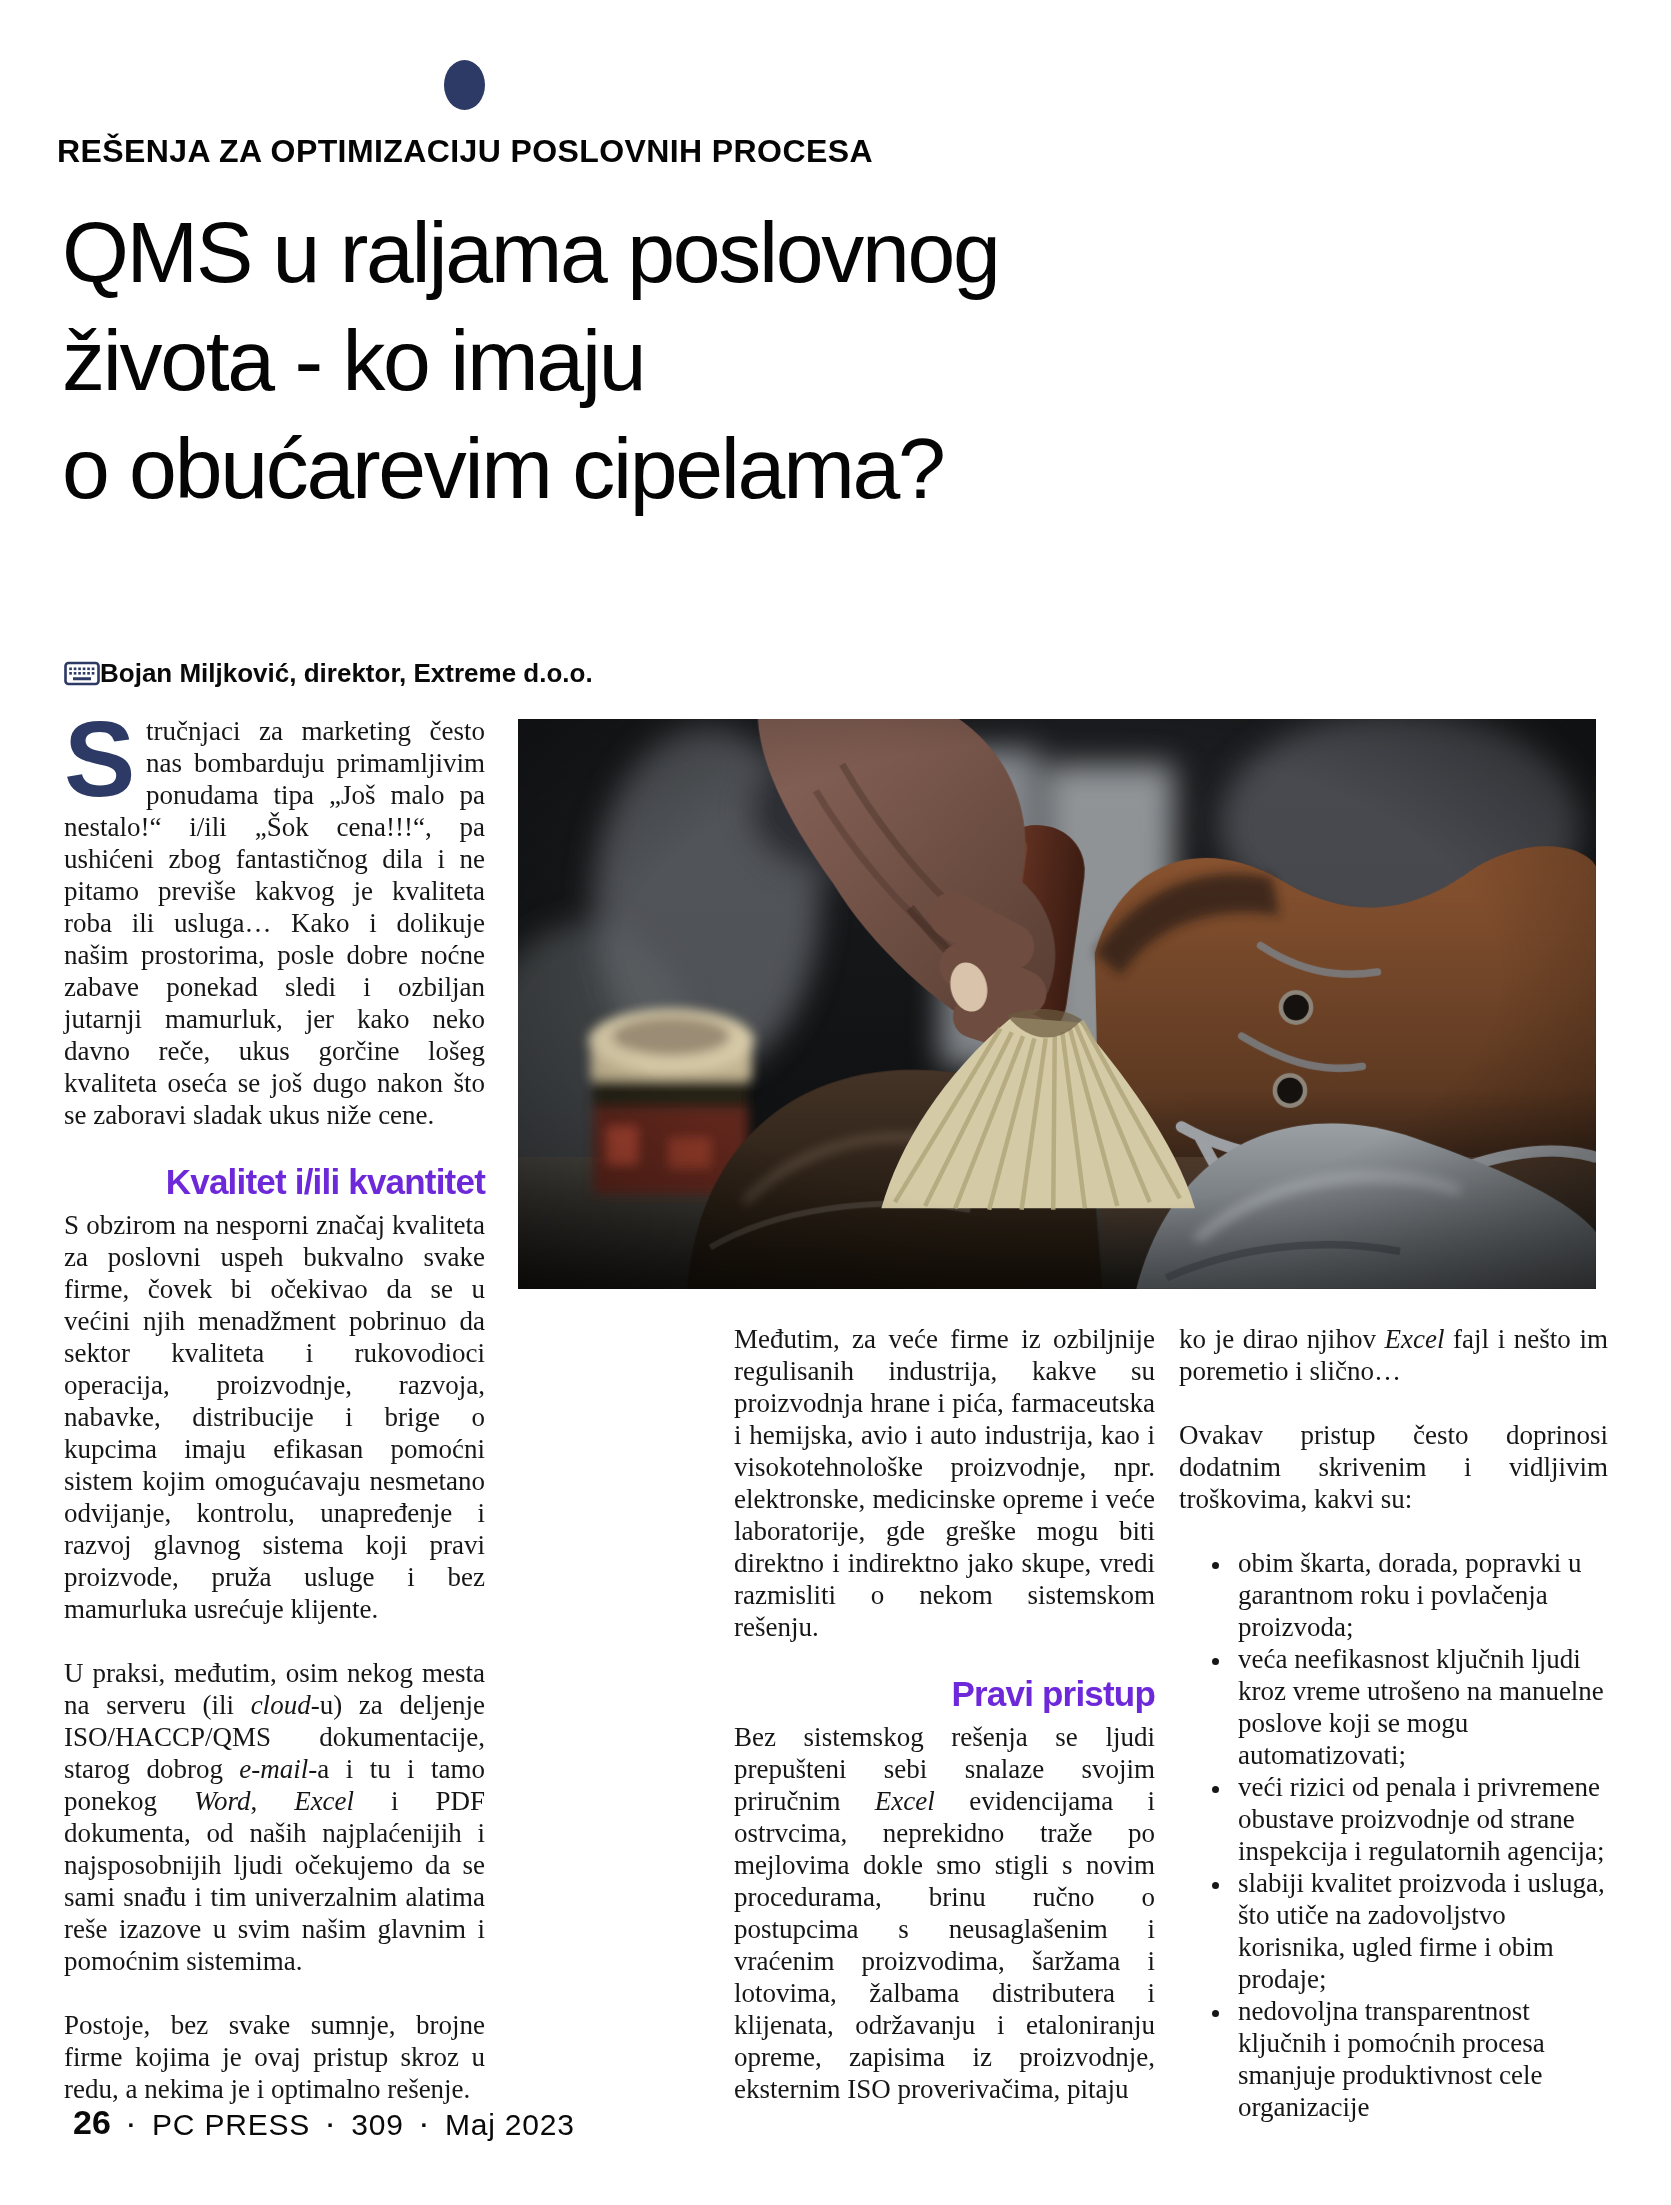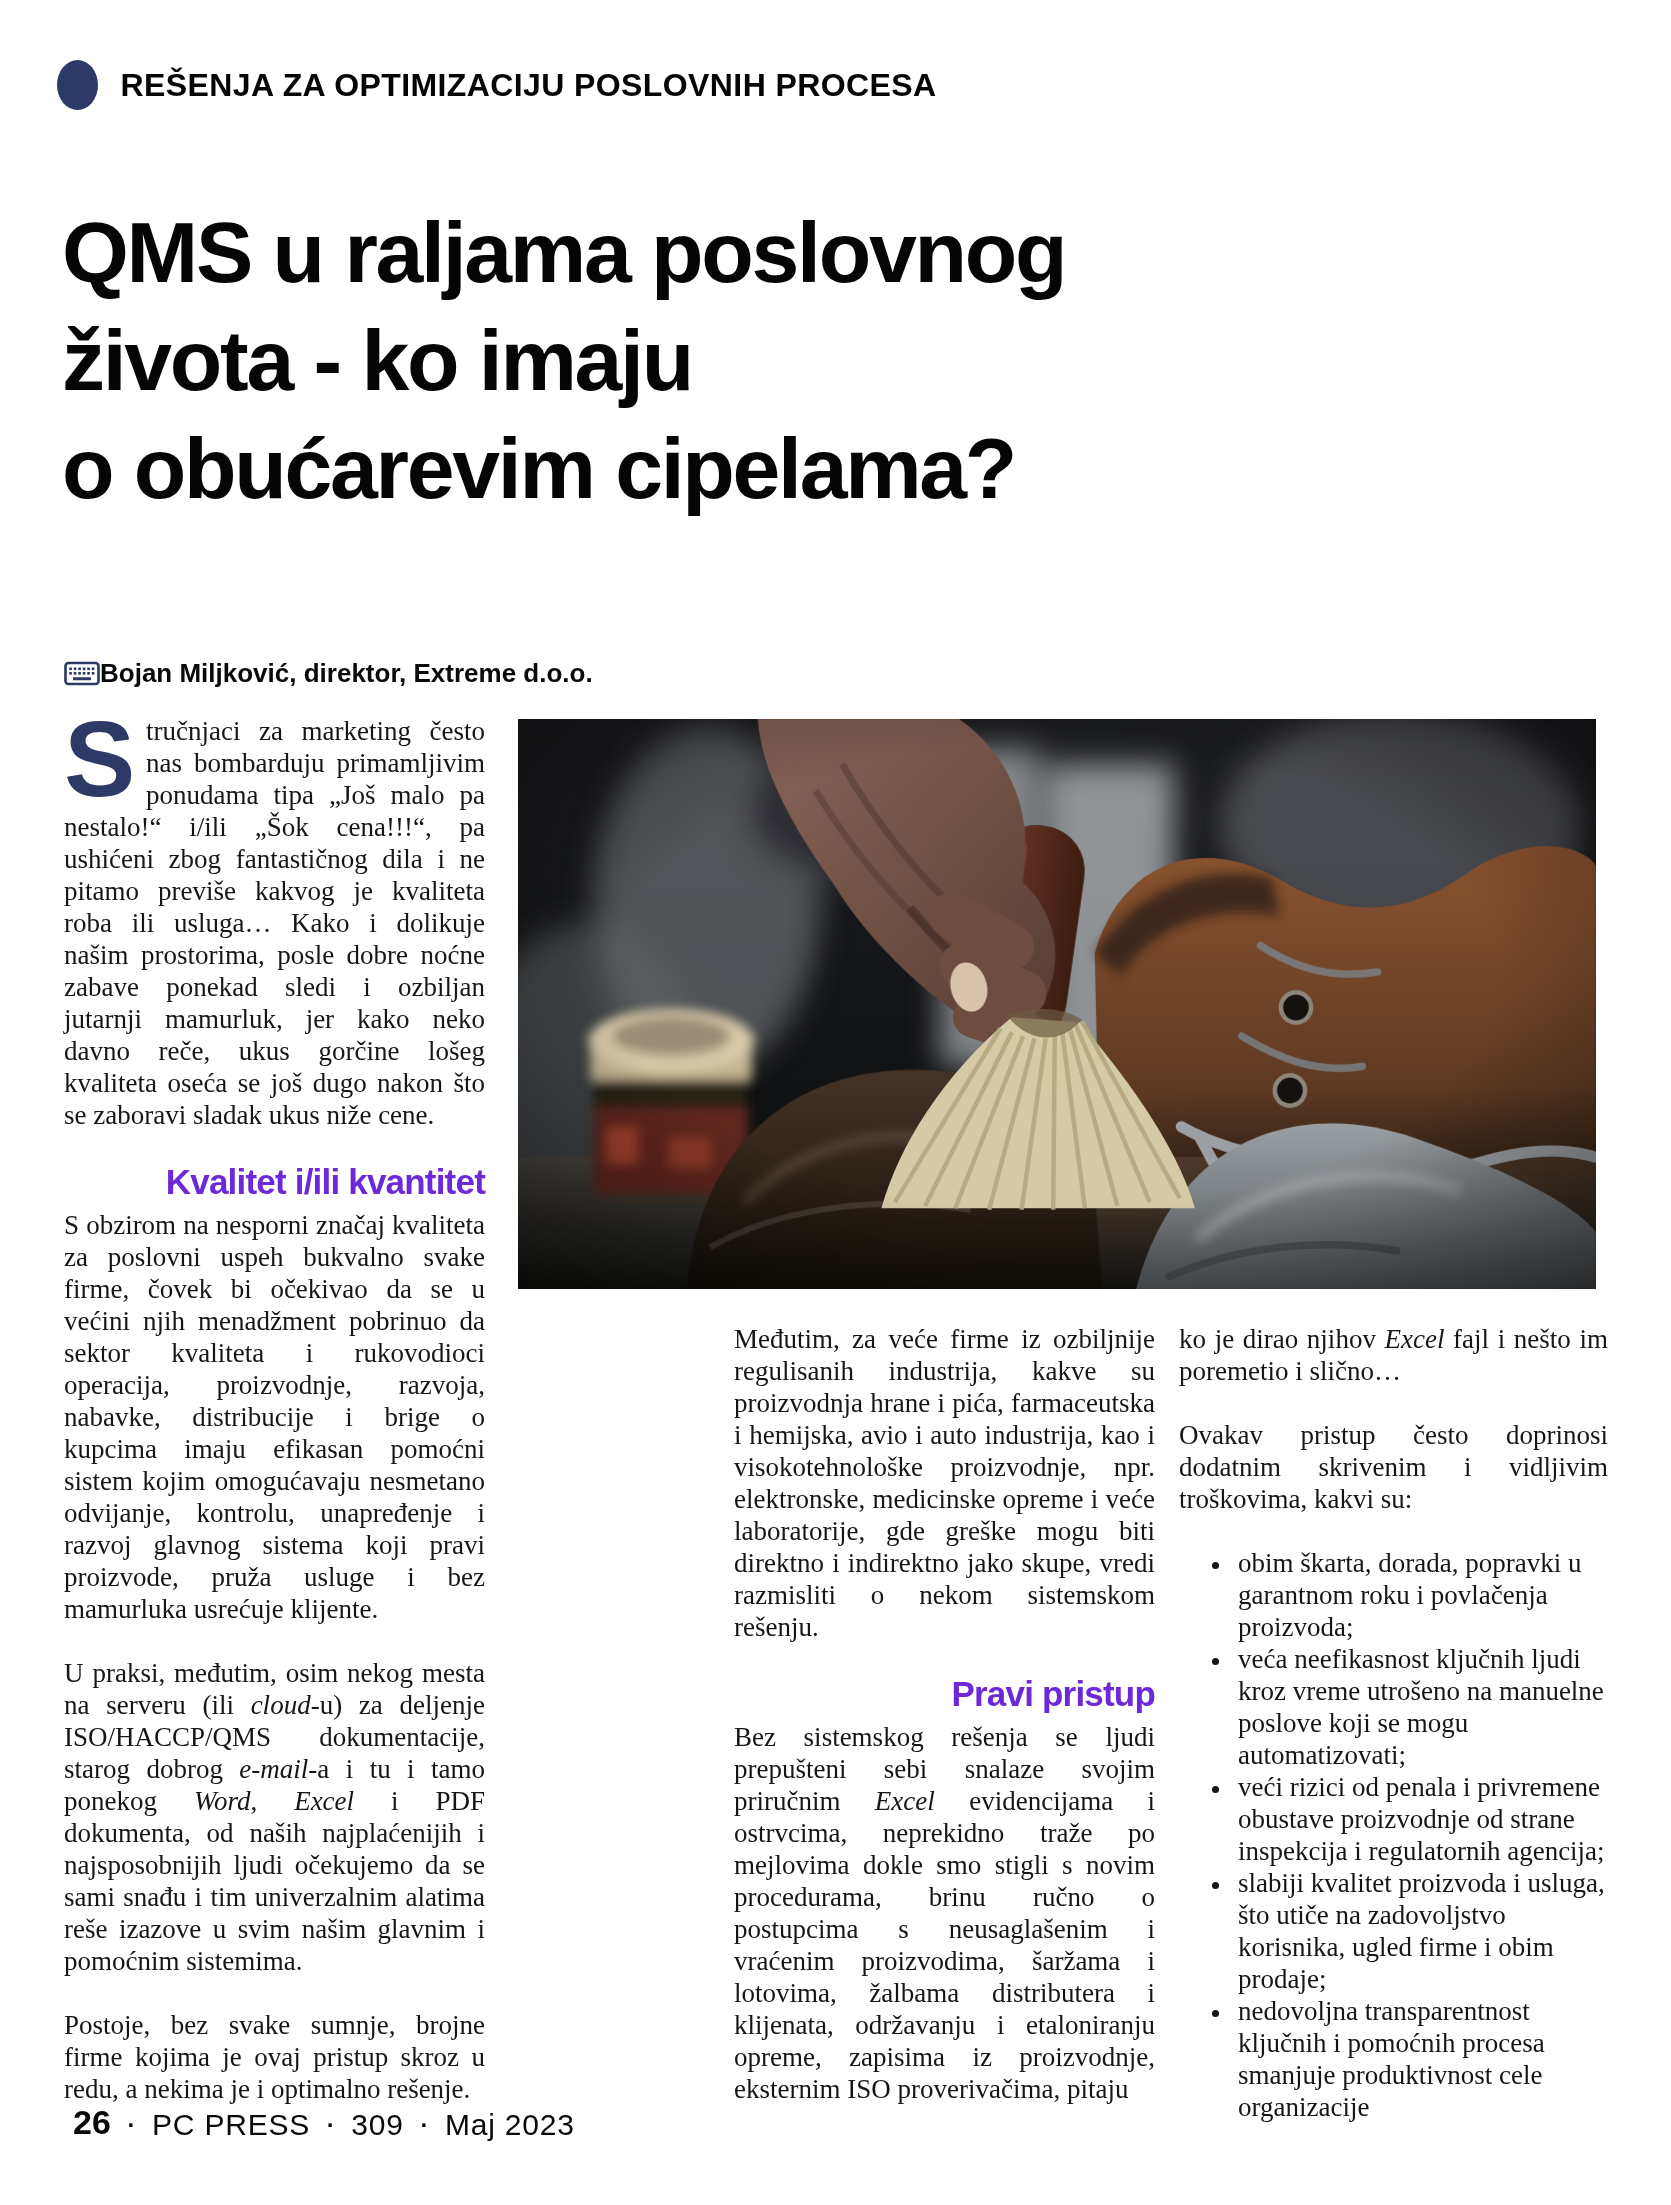--- a/index.html
+++ b/index.html
@@ -1,27 +1,27 @@
 <!DOCTYPE html>
 <html lang="sr" style="font-size:12px"><head>
 <meta charset="utf-8">
 <style>
   html,body{margin:0;padding:0;background:#ffffff;}
   .page{position:relative;width:1671px;height:2205px;background:#ffffff;overflow:hidden;
         font-family:"Liberation Serif",serif;color:#141414;}
 
   
-  .kicker{position:absolute;left:57px;top:60px;display:flex;align-items:center;gap:22.6px;}
+  .kicker{position:absolute;left:57px;top:60px;display:flex;align-items:center;gap:22.6px;flex-direction:column;}
   .kicker-dot{width:41px;height:50px;border-radius:50%;background:#2d3a66;flex:0 0 auto;}
   .kicker-label{font-family:"Liberation Sans",sans-serif;font-weight:700;font-size:32px;
                 letter-spacing:0.4px;color:#050505;white-space:nowrap;}
 
   
   .title{position:absolute;left:62px;top:140px;font-family:"Liberation Sans",sans-serif;
-         font-weight:700;font-size:86px;line-height:1.26;letter-spacing:-2.3px;color:#050505;}
+         font-weight:400;font-size:86px;line-height:1.26;letter-spacing:-2.3px;color:#050505;}
 
   
   .lede{position:absolute;left:64px;top:484px;width:1565px;font-family:"Liberation Sans",sans-serif;
         font-weight:700;font-size:39px;line-height:1.38;letter-spacing:-0.4px;color:#0a0a0a;}
   .lede .useg{text-decoration:underline;text-decoration-color:#2d3a66;
               text-decoration-thickness:8.3px;text-underline-offset:7.5px;}
 
   
   .byline{position:absolute;left:64px;top:658px;display:flex;align-items:center;
           font-family:"Liberation Sans",sans-serif;font-weight:700;font-size:26px;color:#0a0a0a;}

